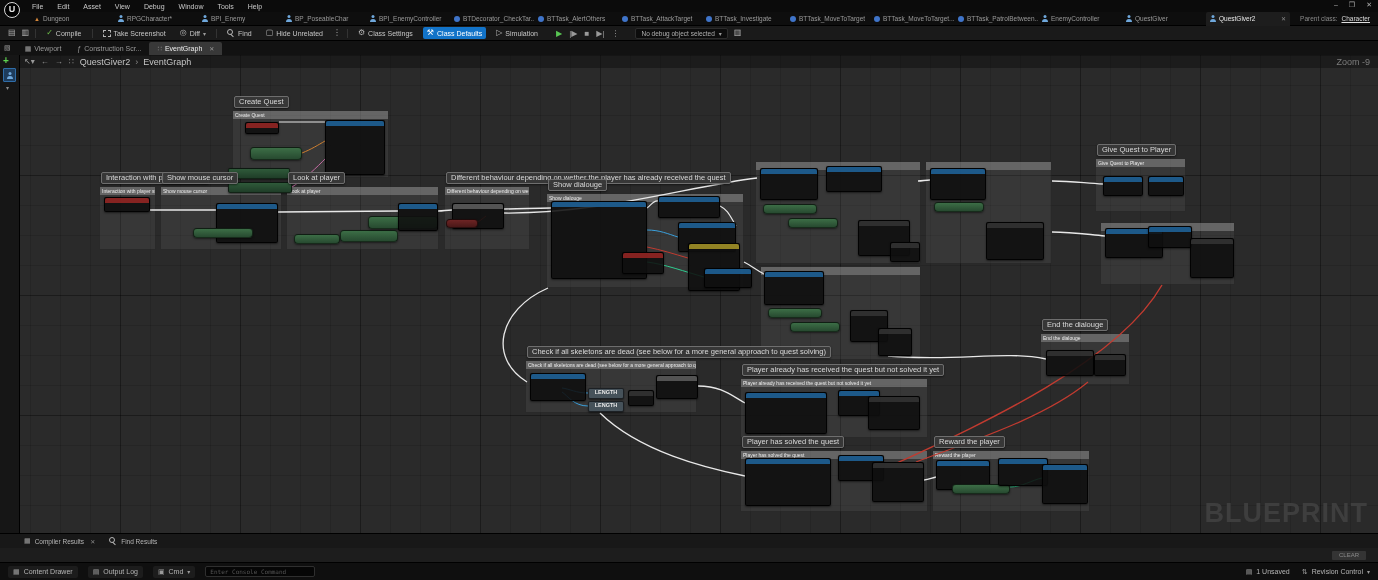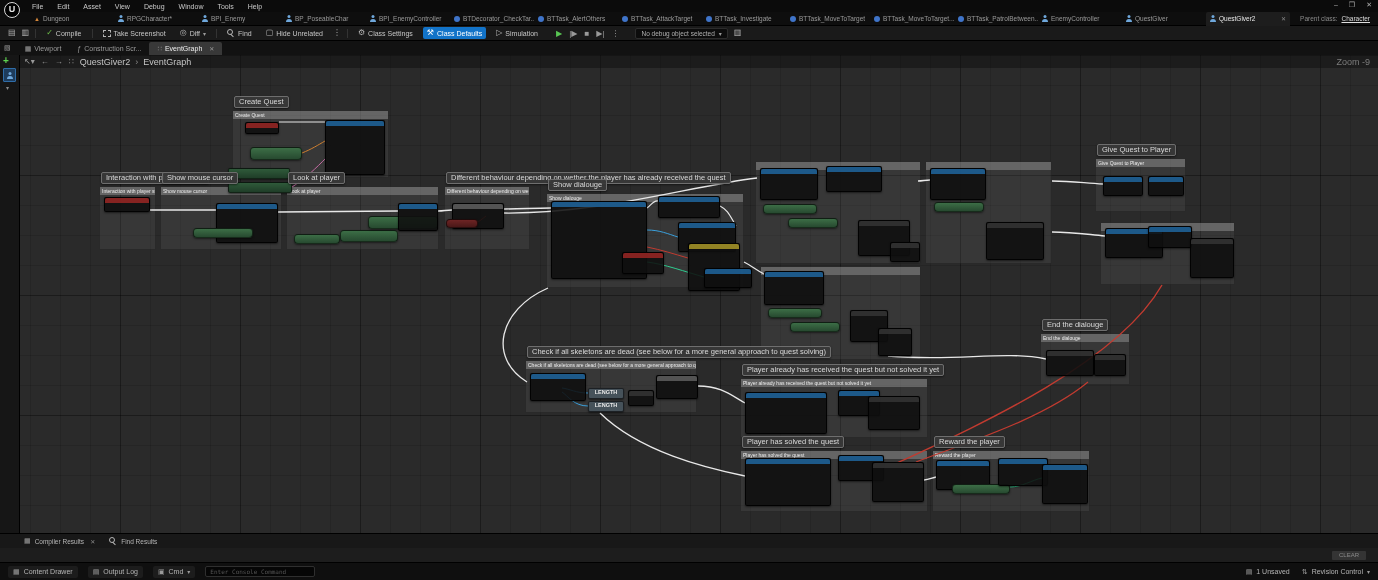--- a/index.html
+++ b/index.html
@@ -259,20 +259,21 @@
       </div>
       <div class="gtab active">
         <span class="gico">∷</span>
         <span>EventGraph</span>
         <span class="close">✕</span>
       </div>
     </div>
 </div>
 
 <div id="canvas">
+  <div id="watermark">BLUEPRINT</div>
   <svg id="wires" width="1378" height="478" viewBox="0 55 1378 478">
       <path d="M150,210 C175,210 195,210 216,210" stroke="#e8e8e8" stroke-width="1.3" fill="none"></path>
       <path d="M278,212 C320,212 360,211 398,211" stroke="#e8e8e8" stroke-width="1.3" fill="none"></path>
       <path d="M438,211 C444,211 446,210 452,210" stroke="#e8e8e8" stroke-width="1.3" fill="none"></path>
       <path d="M279,122 C300,122 308,122 325,122" stroke="#e8e8e8" stroke-width="1.2" fill="none"></path>
       <path d="M504,209 C522,209 532,208 551,208" stroke="#e8e8e8" stroke-width="1.3" fill="none"></path>
       <path d="M504,213 C600,214 690,186 757,178" stroke="#e8e8e8" stroke-width="1.3" fill="none"></path>
       <path d="M647,208 C652,204 654,200 658,201" stroke="#e8e8e8" stroke-width="1.2" fill="none"></path>
       <path d="M720,206 C728,210 730,216 736,226" stroke="#e8e8e8" stroke-width="1.2" fill="none"></path>
       <path d="M744,262 C752,266 756,270 764,274" stroke="#e8e8e8" stroke-width="1.2" fill="none"></path>

